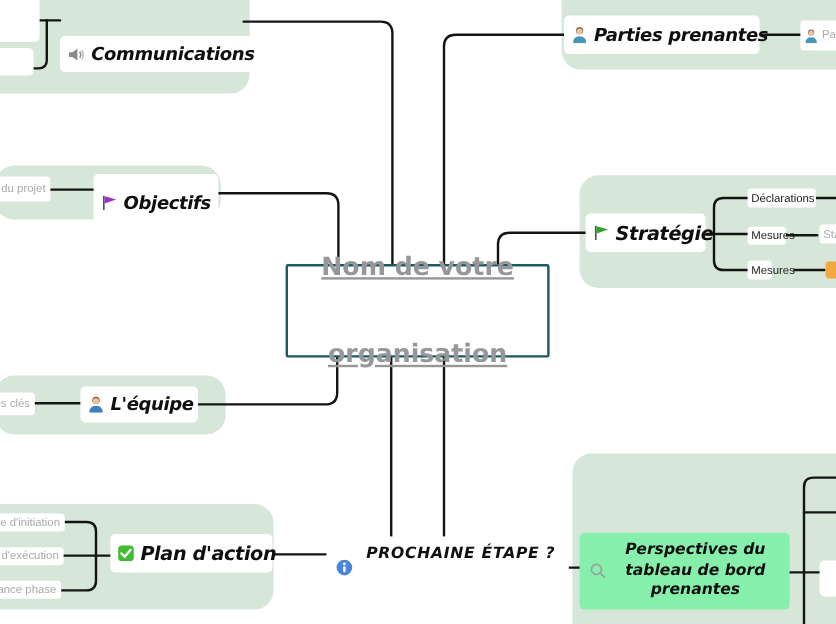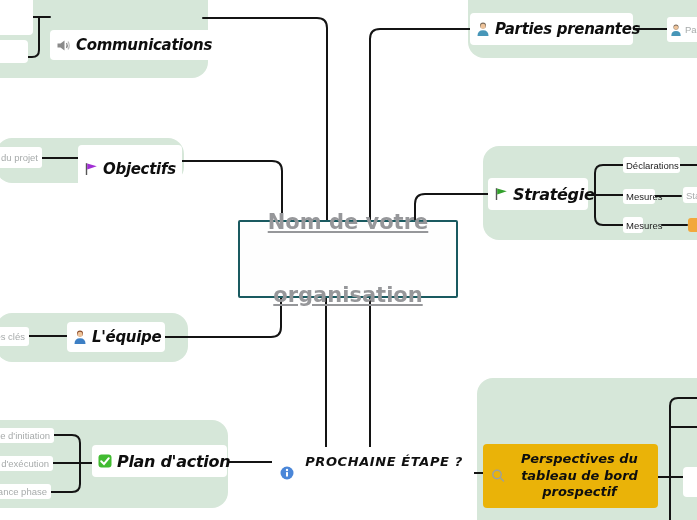--- a/index.html
+++ b/index.html
@@ -29,21 +29,21 @@
               box-sizing:border-box;display:flex;flex-direction:column;justify-content:center;
               align-items:center;gap:46px;}
   .center-text{font-weight:bold;font-size:21px;line-height:27px;color:var(--center-text);
                text-decoration:underline;text-align:center;}
   .floating-note{position:absolute;z-index:3;left:272px;top:447px;width:202px;height:52px;
                  background:#fff;}
   .note-text{position:absolute;left:24px;top:5px;width:176px;text-align:center;
              font-style:italic;font-weight:bold;font-size:13px;line-height:20px;
              letter-spacing:0.6px;color:#101010;}
   .persp-box{position:absolute;z-index:3;left:483px;top:444px;width:175px;height:64px;
-             background:#eab308;border-radius:4px;}
+             background:#86efac;border-radius:4px;}
   .persp-text{position:absolute;left:22px;top:7px;right:4px;text-align:center;
               font-style:italic;font-weight:bold;font-size:13px;line-height:16.5px;color:#0e0e0e;}
   .icon{display:inline-flex;flex:none;}
   .orange-chip{position:absolute;z-index:3;left:688px;top:218px;width:16px;height:14px;
                background:var(--orange-icon);border-radius:3px;}
 </style>
 </head>
 <body>
 
 <div class="stage">
@@ -208,18 +208,18 @@
   <div class="persp-box">
     <span class="icon" style="position:absolute;left:7px;top:24px;">
       <svg width="16" height="16" viewBox="0 0 16 16">
         <circle cx="7" cy="6.5" r="4.2" stroke="#9aa0a0" stroke-width="1.4" fill="none"></circle>
         <path d="M10 9.5 L13.5 13" stroke="#9aa0a0" stroke-width="1.4" stroke-linecap="round"></path>
       </svg>
     </span>
     <div class="persp-text">
       <div>Perspectives du</div>
       <div>tableau de bord</div>
-      <div>prospectif</div>
+      <div>prenantes</div>
     </div>
   </div>
   <div class="node" style="left:683px;top:467px;width:34px;height:30px;"></div>
 
 </div>
 
 </body></html>

